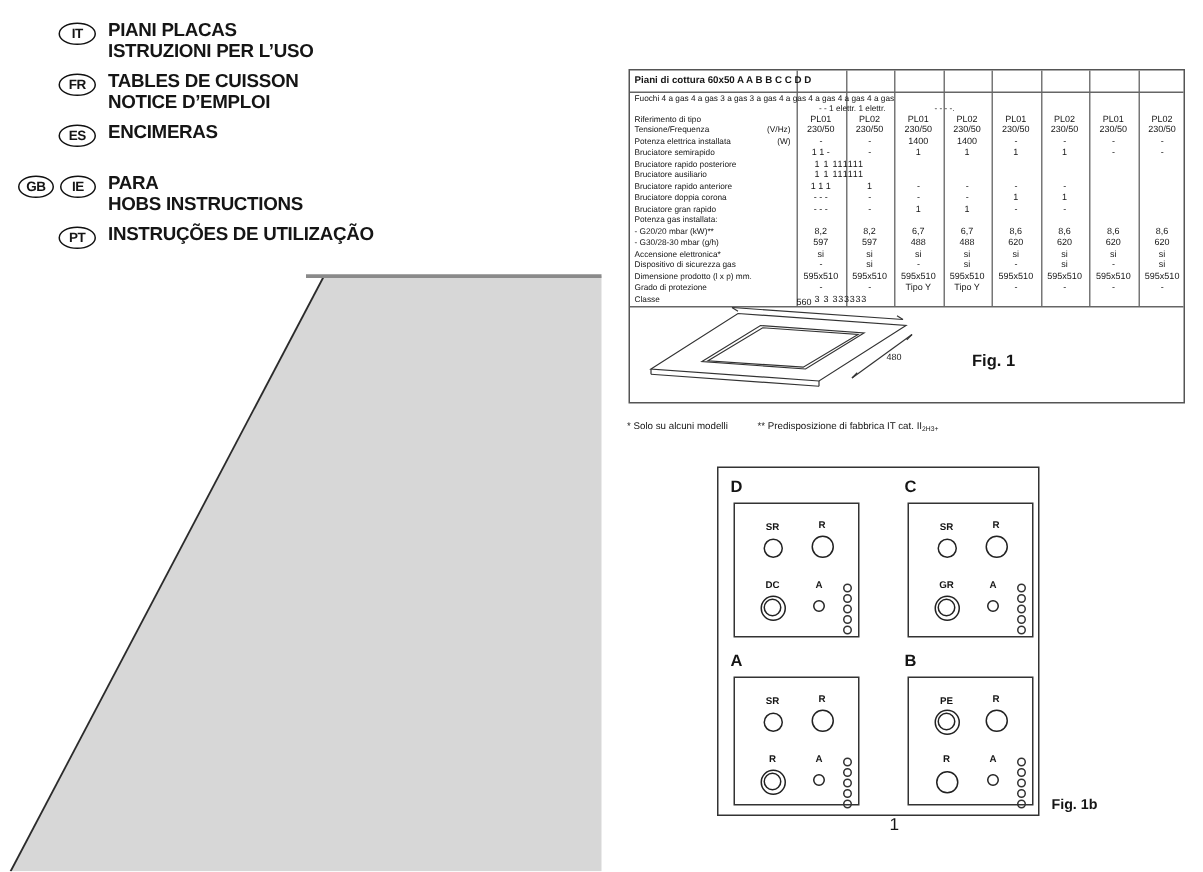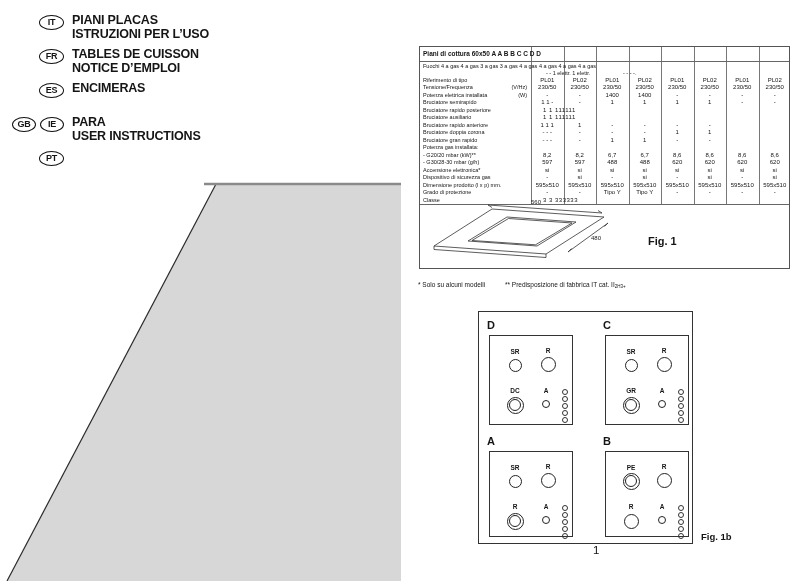--- a/index.html
+++ b/index.html
@@ -83,28 +83,29 @@
           <div class="l1">ENCIMERAS</div>
         </div>
       </div>
       <div class="lang-group" style="top: 116px;">
         <div class="badges">
           <div class="badge">GB</div>
           <div class="badge">IE</div>
         </div>
         <div class="lang-text">
           <div class="l1">PARA</div>
-          <div class="l2">USER INSTRUCTIONS</div>
+          <div class="l2">HOBS INSTRUCTIONS</div>
         </div>
       </div>
       <div class="lang-group" style="top: 150px;">
         <div class="badges">
           <div class="badge">PT</div>
         </div>
         <div class="lang-text">
+          <div class="l2">INSTRUÇÕES DE UTILIZAÇÃO</div>
         </div>
       </div>
     </div>
 
 
   <div class="spec-table">
     <div>
         <div class="vline" style="left: 111px;"></div>
         <div class="vline" style="left: 143.5px;"></div>
         <div class="vline" style="left: 176px;"></div>

